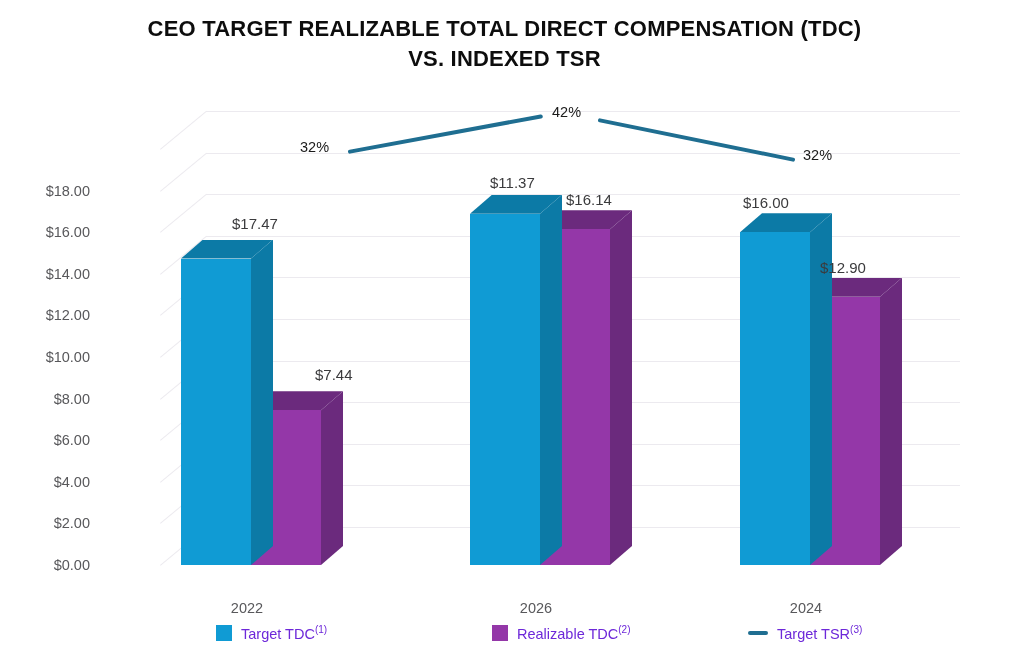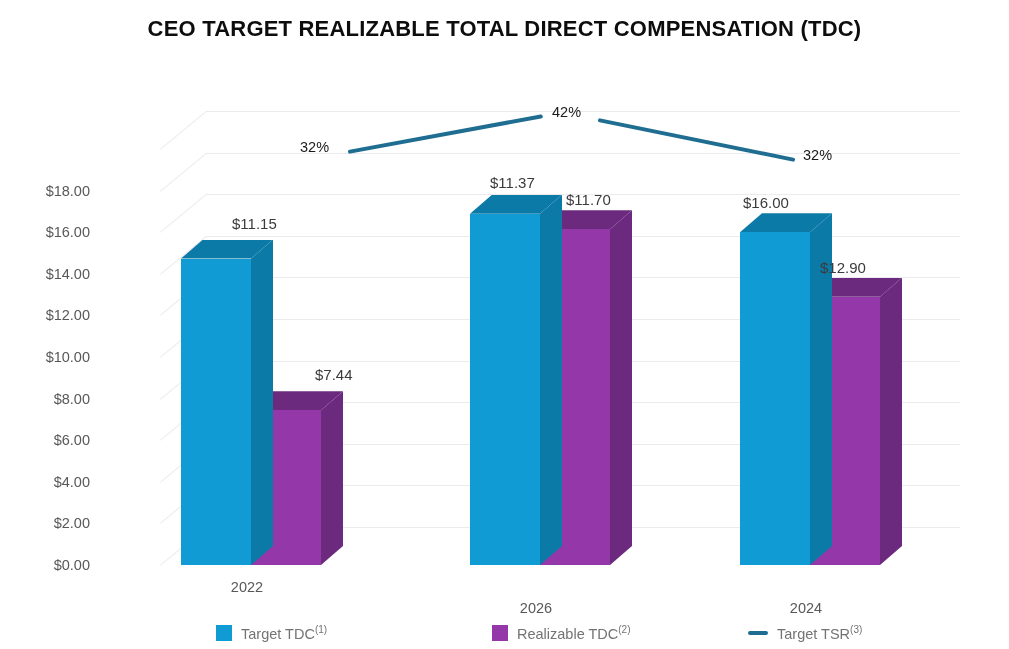--- a/index.html
+++ b/index.html
@@ -47,30 +47,31 @@
   .tsrline{position:absolute;height:4px;background:#1f6e91;transform-origin:0 50%;border-radius:2px;}
   .plabel{position:absolute;color:#1a1a1a;font-size:14.5px;white-space:nowrap;}
 
   
   .legend{position:absolute;left:0;top:624px;width:1009px;height:24px;}
   .legitem{position:absolute;display:flex;align-items:center;gap:9px;}
   .sw{width:16px;height:16px;display:inline-block;}
   .sw.blue{background:#109bd4;}
   .sw.purple{background:#9437a8;}
   .swline{width:20px;height:4px;background:#1f6e91;border-radius:2px;display:inline-block;}
-  .legtxt{color:#737373;font-size:14.5px;white-space:nowrap;}
+  .legtxt{color:#6d28d9;font-size:14.5px;white-space:nowrap;}
   .sup{font-size:10px;vertical-align:super;}
 </style>
 </head>
 <body>
 
 <div id="stage">
 
   <div class="title">
     <span>CEO TARGET REALIZABLE TOTAL DIRECT COMPENSATION (TDC)</span>
+    <span class="l2">VS. INDEXED TSR</span>
   </div>
 
   <div class="plot" id="plot">
       <div class="riser" style="left: 160px; top: 565px; width: 59.6657px; background: rgb(236, 234, 239); transform: rotate(-39.5597deg);"></div>
       <div class="gridline" style="left: 206px; top: 527px; width: 754px; background: rgb(236, 234, 239);"></div>
       <div class="riser" style="left: 160px; top: 523.4px; width: 59.6657px; background: rgb(236, 234, 239); transform: rotate(-39.5597deg);"></div>
       <div class="gridline" style="left: 206px; top: 485.4px; width: 754px; background: rgb(236, 234, 239);"></div>
       <div class="riser" style="left: 160px; top: 481.8px; width: 59.6657px; background: rgb(236, 234, 239); transform: rotate(-39.5597deg);"></div>
       <div class="gridline" style="left: 206px; top: 443.8px; width: 754px; background: rgb(236, 234, 239);"></div>
       <div class="riser" style="left: 160px; top: 440.2px; width: 59.6657px; background: rgb(236, 234, 239); transform: rotate(-39.5597deg);"></div>
@@ -102,21 +103,21 @@
       <div class="bar" style="left: 251px; top: 391.248px; width: 92px; height: 173.752px;">
         <div style="position: absolute; left: 70px; top: 0px; width: 22px; height: 173.752px; background: rgb(107, 42, 125); clip-path: polygon(0px 19px, 100% 0px, 100% 154.752px, 0px 173.752px);"></div>
         <div style="position: absolute; left: 0px; top: 0px; width: 92px; height: 19px; background: rgb(107, 42, 125); clip-path: polygon(0px 100%, 22px 0px, 100% 0px, 70px 100%);"></div>
         <div style="position: absolute; left: 0px; top: 19px; width: 70px; height: 154.752px; background: rgb(148, 55, 168);"></div>
       </div>
       <div class="bar" style="left: 181px; top: 239.616px; width: 92px; height: 325.384px;">
         <div style="position: absolute; left: 70px; top: 0px; width: 22px; height: 325.384px; background: rgb(12, 122, 166); clip-path: polygon(0px 19px, 100% 0px, 100% 306.384px, 0px 325.384px);"></div>
         <div style="position: absolute; left: 0px; top: 0px; width: 92px; height: 19px; background: rgb(12, 122, 166); clip-path: polygon(0px 100%, 22px 0px, 100% 0px, 70px 100%);"></div>
         <div style="position: absolute; left: 0px; top: 19px; width: 70px; height: 306.384px; background: rgb(16, 155, 212);"></div>
       </div>
-      <div class="xtick" style="left: 187px; top: 579px; color: rgb(88, 88, 91);">2022</div>
+      <div class="xtick" style="left: 187px; top: 600px; color: rgb(88, 88, 91);">2022</div>
       <div class="bar" style="left: 540px; top: 210.288px; width: 92px; height: 354.712px;">
         <div style="position: absolute; left: 70px; top: 0px; width: 22px; height: 354.712px; background: rgb(107, 42, 125); clip-path: polygon(0px 19px, 100% 0px, 100% 335.712px, 0px 354.712px);"></div>
         <div style="position: absolute; left: 0px; top: 0px; width: 92px; height: 19px; background: rgb(107, 42, 125); clip-path: polygon(0px 100%, 22px 0px, 100% 0px, 70px 100%);"></div>
         <div style="position: absolute; left: 0px; top: 19px; width: 70px; height: 335.712px; background: rgb(148, 55, 168);"></div>
       </div>
       <div class="bar" style="left: 470px; top: 194.688px; width: 92px; height: 370.312px;">
         <div style="position: absolute; left: 70px; top: 0px; width: 22px; height: 370.312px; background: rgb(12, 122, 166); clip-path: polygon(0px 19px, 100% 0px, 100% 351.312px, 0px 370.312px);"></div>
         <div style="position: absolute; left: 0px; top: 0px; width: 92px; height: 19px; background: rgb(12, 122, 166); clip-path: polygon(0px 100%, 22px 0px, 100% 0px, 70px 100%);"></div>
         <div style="position: absolute; left: 0px; top: 19px; width: 70px; height: 351.312px; background: rgb(16, 155, 212);"></div>
       </div>
@@ -125,25 +126,25 @@
         <div style="position: absolute; left: 70px; top: 0px; width: 22px; height: 287.32px; background: rgb(107, 42, 125); clip-path: polygon(0px 19px, 100% 0px, 100% 268.32px, 0px 287.32px);"></div>
         <div style="position: absolute; left: 0px; top: 0px; width: 92px; height: 19px; background: rgb(107, 42, 125); clip-path: polygon(0px 100%, 22px 0px, 100% 0px, 70px 100%);"></div>
         <div style="position: absolute; left: 0px; top: 19px; width: 70px; height: 268.32px; background: rgb(148, 55, 168);"></div>
       </div>
       <div class="bar" style="left: 740px; top: 213.2px; width: 92px; height: 351.8px;">
         <div style="position: absolute; left: 70px; top: 0px; width: 22px; height: 351.8px; background: rgb(12, 122, 166); clip-path: polygon(0px 19px, 100% 0px, 100% 332.8px, 0px 351.8px);"></div>
         <div style="position: absolute; left: 0px; top: 0px; width: 92px; height: 19px; background: rgb(12, 122, 166); clip-path: polygon(0px 100%, 22px 0px, 100% 0px, 70px 100%);"></div>
         <div style="position: absolute; left: 0px; top: 19px; width: 70px; height: 332.8px; background: rgb(16, 155, 212);"></div>
       </div>
       <div class="xtick" style="left: 746px; top: 600px; color: rgb(88, 88, 91);">2024</div>
-      <div class="dlabel" style="left: 232px; top: 215px;">$11.15</div>
+      <div class="dlabel" style="left: 232px; top: 215px;">$17.47</div>
       <div class="dlabel" style="left: 490px; top: 174px;">$11.37</div>
       <div class="dlabel" style="left: 743px; top: 194px;">$16.00</div>
       <div class="dlabel" style="left: 315px; top: 366px;">$7.44</div>
-      <div class="dlabel" style="left: 566px; top: 191px;">$11.70</div>
+      <div class="dlabel" style="left: 566px; top: 191px;">$16.14</div>
       <div class="dlabel" style="left: 820px; top: 259px;">$12.90</div>
       <div class="tsrline" style="left: 348px; top: 150px; width: 198.295px; background: rgb(31, 110, 145); transform: rotate(-10.4599deg);"></div>
       <div class="tsrline" style="left: 598px; top: 118px; width: 201.02px; background: rgb(31, 110, 145); transform: rotate(11.4776deg);"></div>
       <div class="plabel" style="left: 300px; top: 139px;">32%</div>
       <div class="plabel" style="left: 552px; top: 104px; text-align: right;">42%</div>
       <div class="plabel" style="left: 803px; top: 147px;">32%</div>
     </div>
 
   <div class="legend">
     <div class="legitem" style="left:216px;top:0;">

